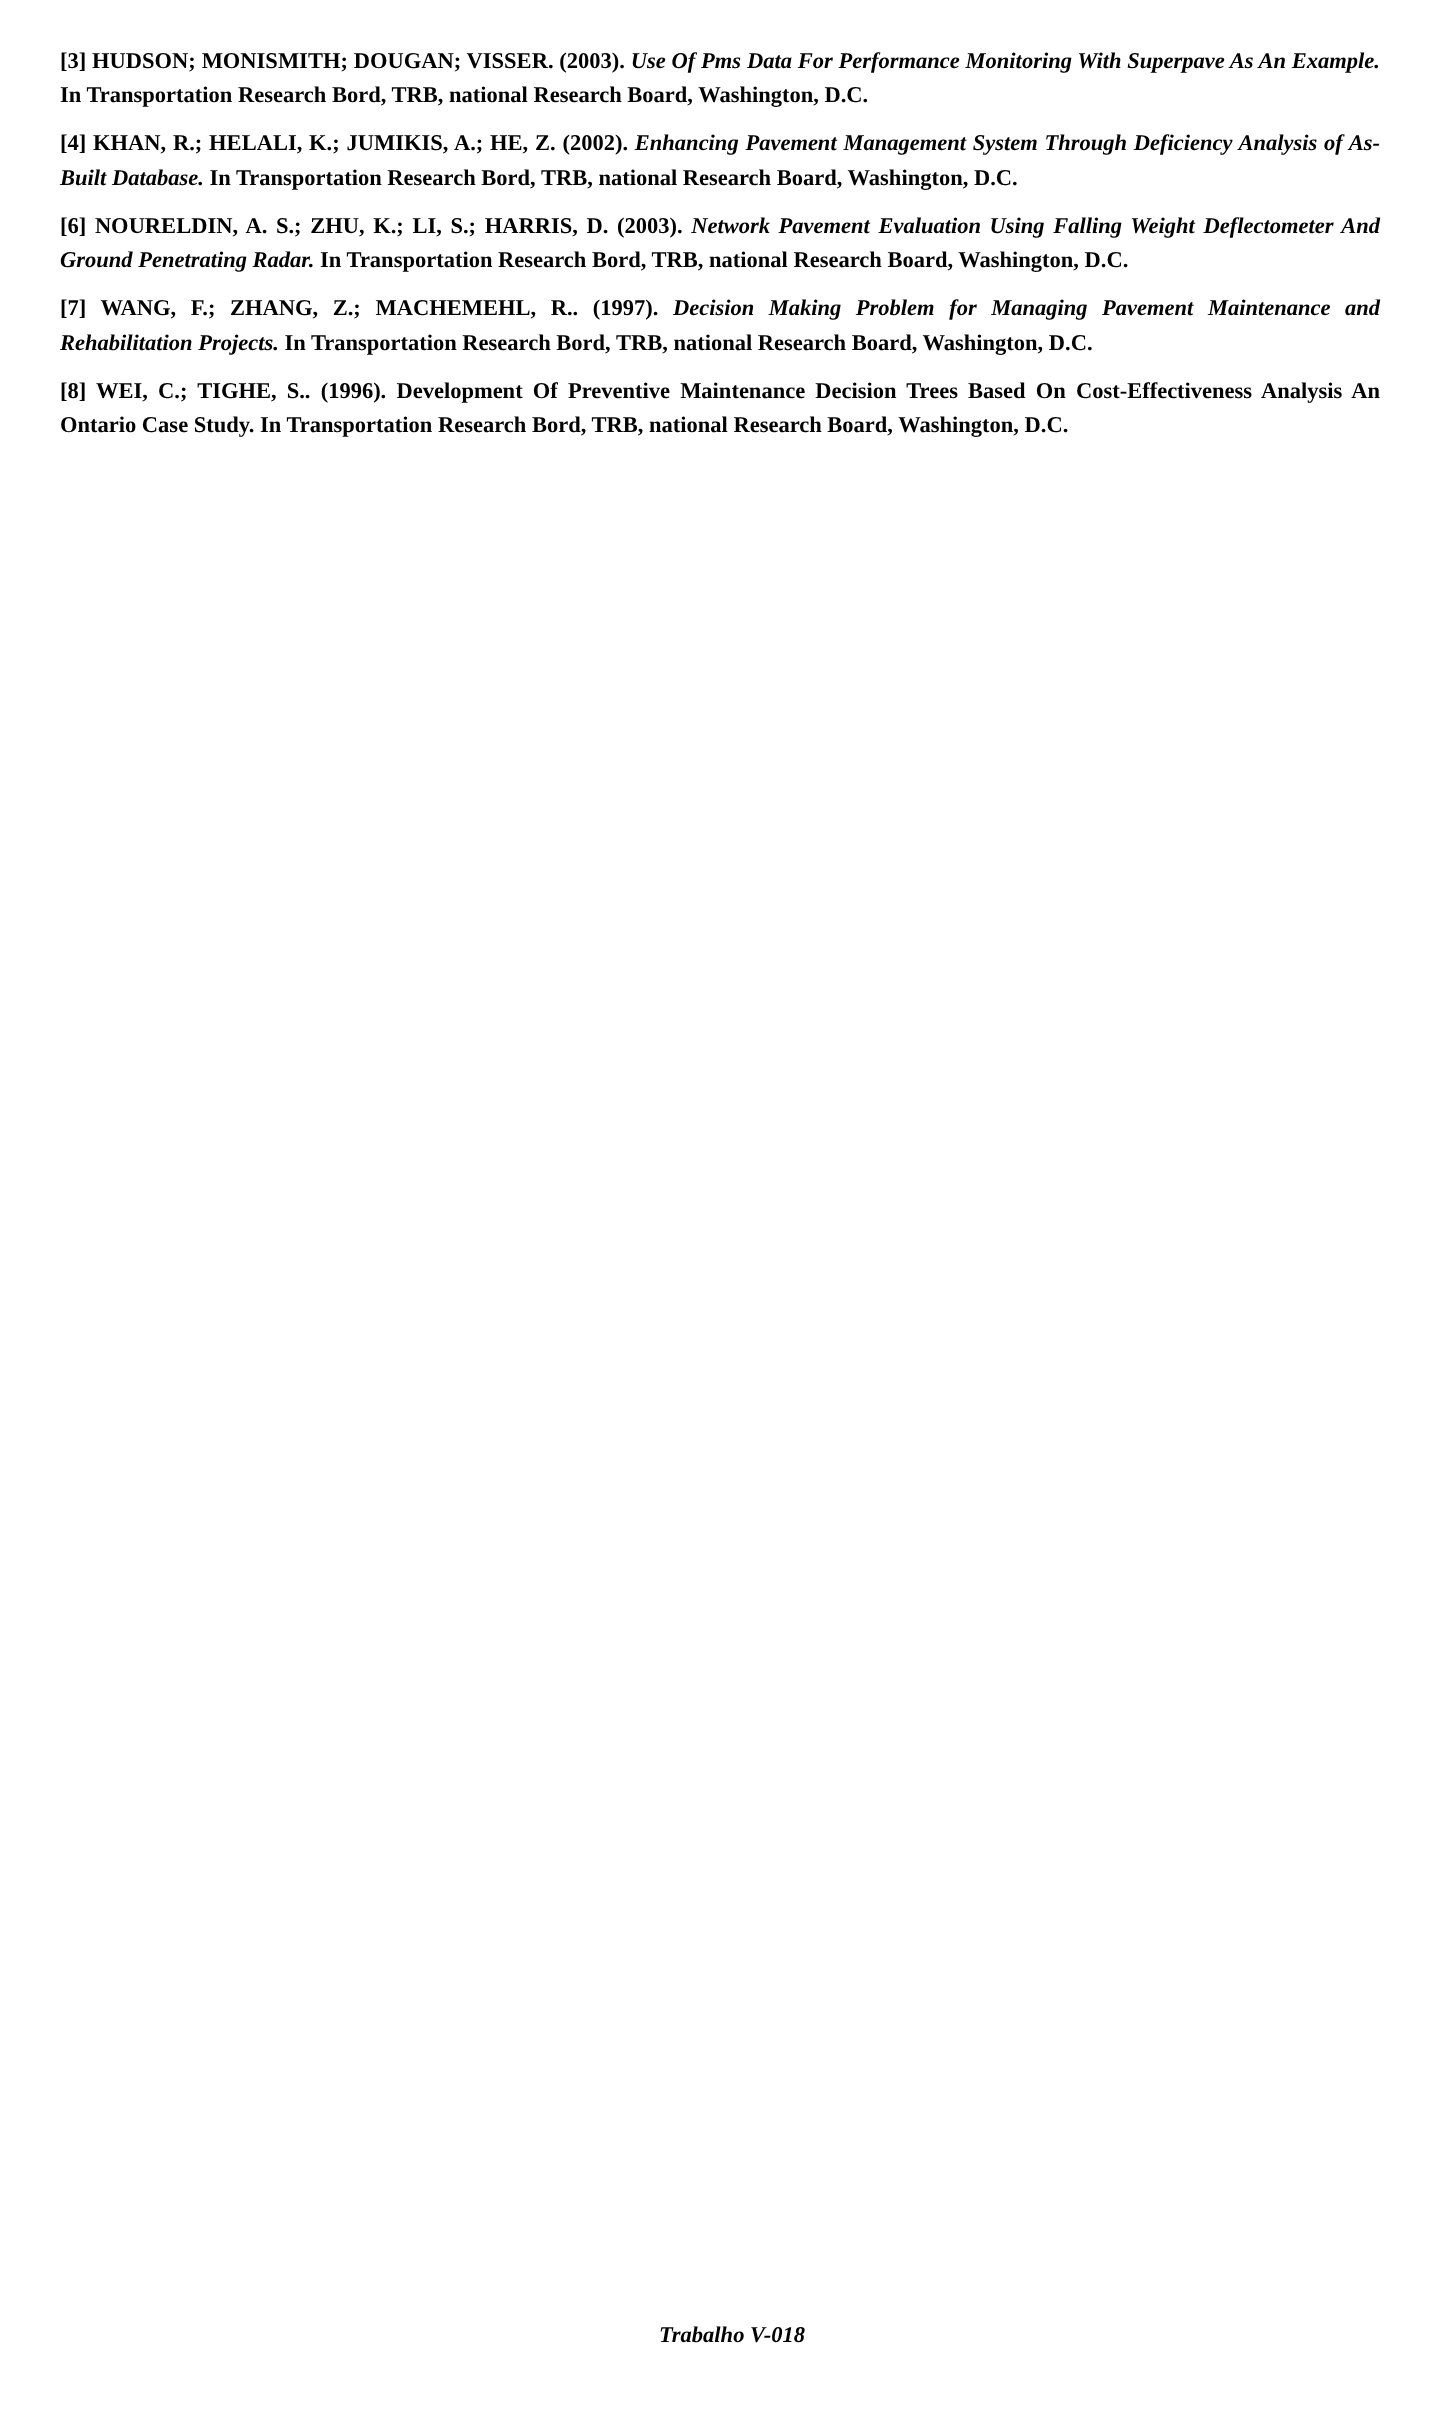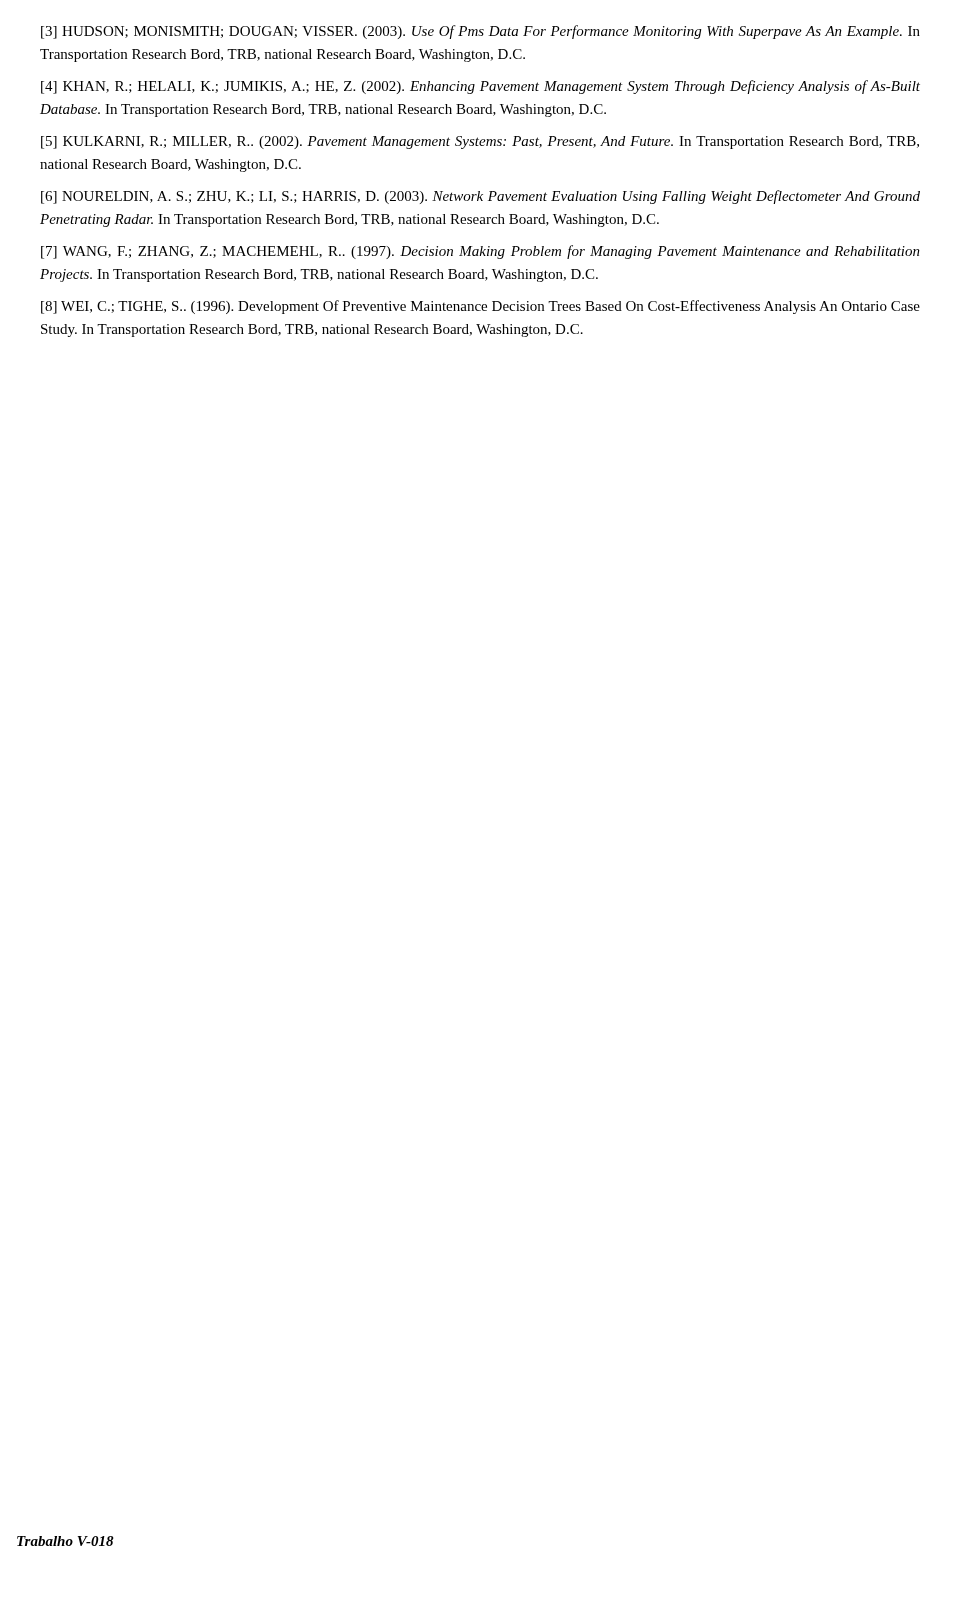--- a/index.html
+++ b/index.html
@@ -19,39 +19,41 @@
     }
 
     .page-container {
       width: 100%;
       min-height: 1610px;
       padding: 20px 40px 20px 40px;
       position: relative;
     }
 
     .references-block {
+      margin-top: 10px;
       line-height: 1.5;
+      font-weight: bold;
     }
 
     .reference-item {
       margin-bottom: 10px;
       text-align: justify;
       text-justify: inter-word;
     }
 
     .reference-item em {
       font-style: italic;
     }
 
     .footer-block {
       position: absolute;
-      bottom: 56px;
+      bottom: 40px;
       left: 0;
       right: 0;
-      text-align: left;
+      text-align: center;
       line-height: 1.7;
       padding-left: 16px;
     }
 
     .footer-title {
       font-style: italic;
       font-weight: bold;
       font-size: 15px;
     }
 
@@ -79,23 +81,20 @@
   <div class="references-block">
 
     <div class="reference-item">
       <span>[3] </span><span>HUDSON; MONISMITH; DOUGAN; VISSER. (2003). </span><em>Use Of Pms Data For Performance Monitoring With Superpave As An Example.</em><span> In Transportation Research Bord, TRB, national Research Board, Washington, D.C.</span>
     </div>
 
     <div class="reference-item">
       <span>[4] </span><span>KHAN, R.; HELALI, K.; JUMIKIS, A.; HE, Z. (2002). </span><em>Enhancing Pavement Management System Through Deficiency Analysis of As-Built Database.</em><span> In Transportation Research Bord, TRB, national Research Board, Washington, D.C.</span>
     </div>
 
-    <div class="reference-item">
-      <span>[5] </span><span>KULKARNI, R.; MILLER, R.. (2002). </span><em>Pavement Management Systems: Past, Present, And Future.</em><span> In Transportation Research Bord, TRB, national Research Board, Washington, D.C.</span>
-    </div>
 
     <div class="reference-item">
       <span>[6] </span><span>NOURELDIN, A. S.; ZHU, K.; LI, S.; HARRIS, D. (2003). </span><em>Network Pavement Evaluation Using Falling Weight Deflectometer And Ground Penetrating Radar.</em><span> In Transportation Research Bord, TRB, national Research Board, Washington, D.C.</span>
     </div>
 
     <div class="reference-item">
       <span>[7] </span><span>WANG, F.; ZHANG, Z.; MACHEMEHL, R.. (1997). </span><em>Decision Making Problem for Managing Pavement Maintenance and Rehabilitation Projects.</em><span> In Transportation Research Bord, TRB, national Research Board, Washington, D.C.</span>
     </div>
 
     <div class="reference-item">

